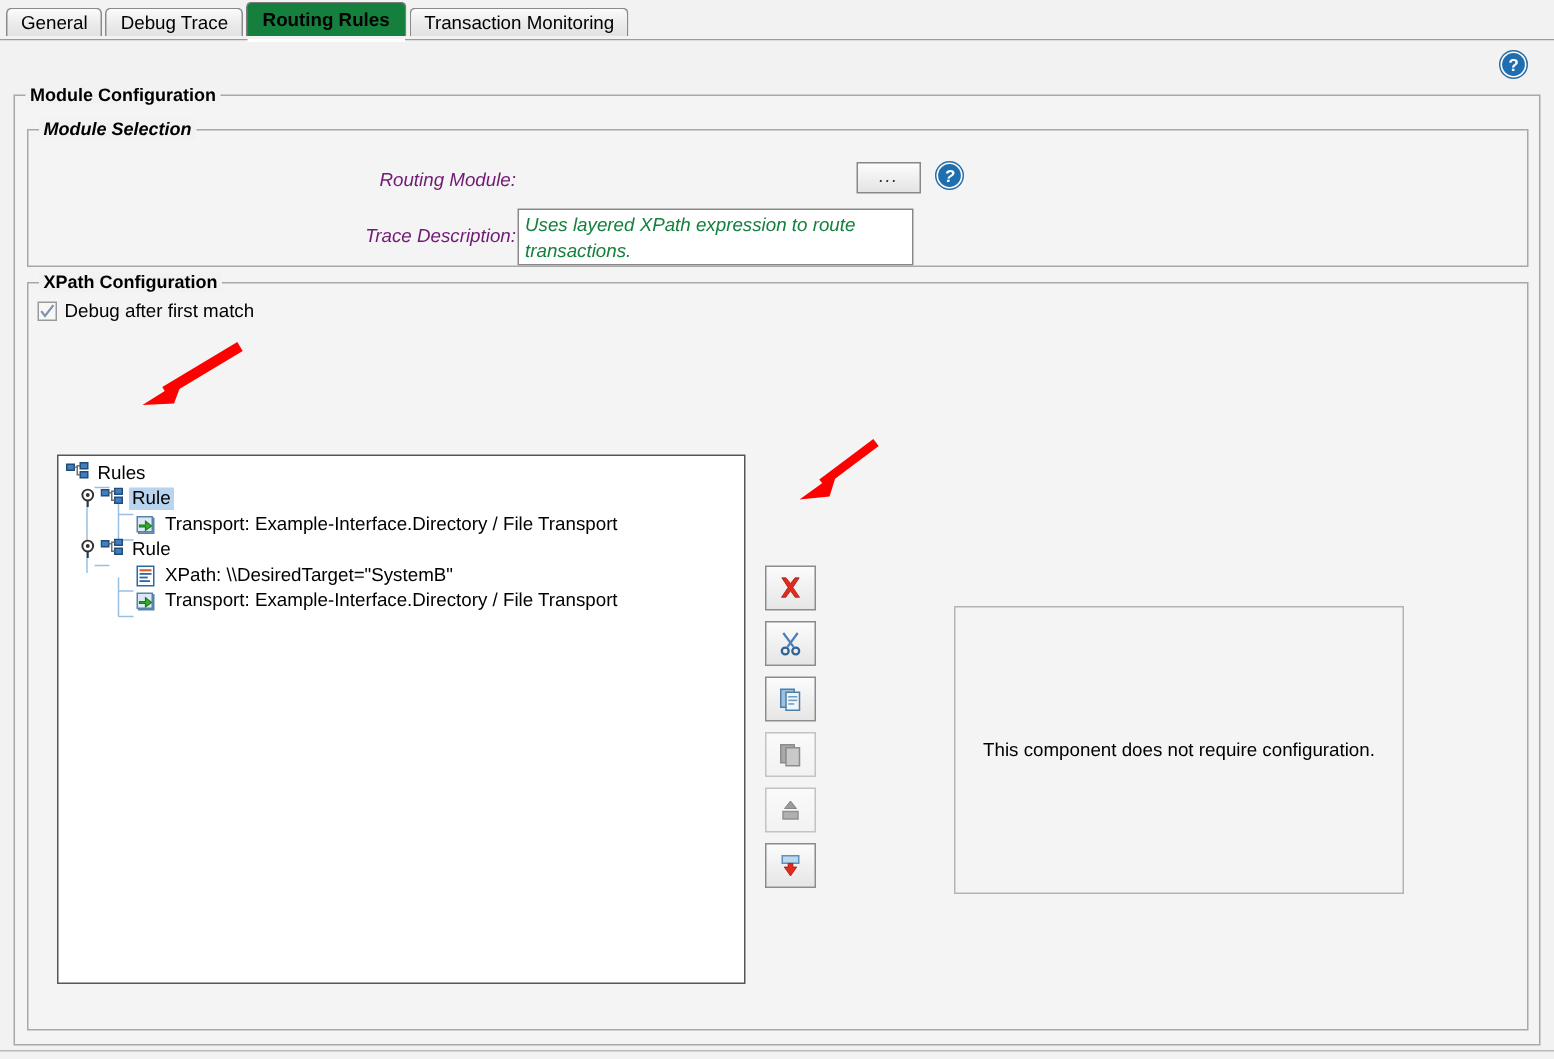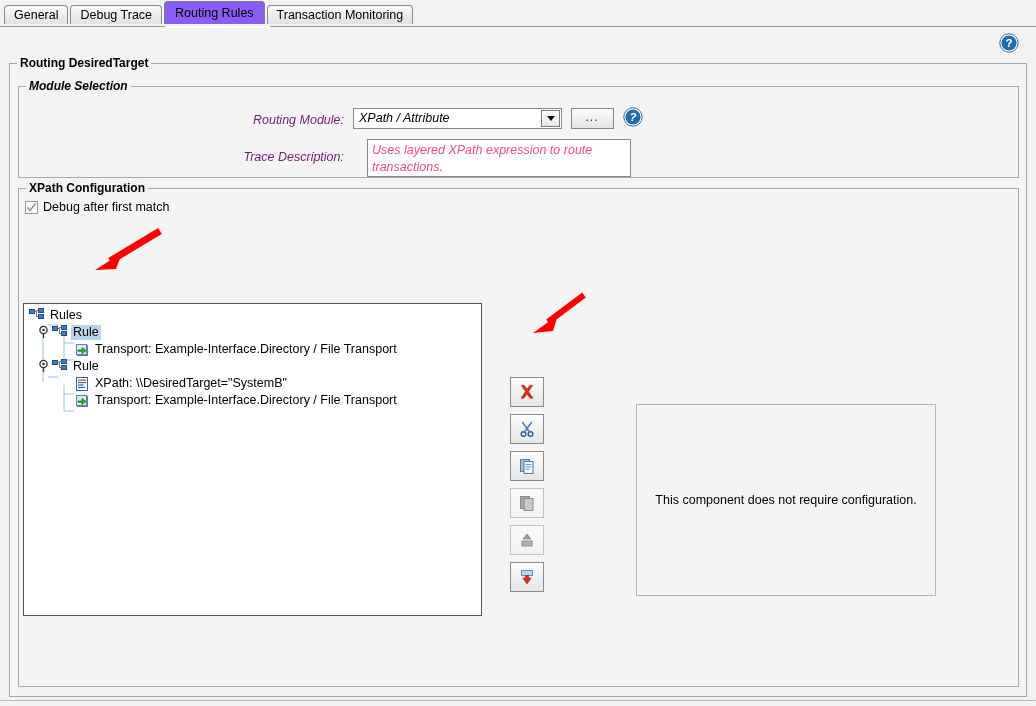--- a/index.html
+++ b/index.html
@@ -43,22 +43,22 @@
     font-size: 12.5px;
     color: #000;
     margin-right: 2px;
     position: relative;
     white-space: nowrap;
     box-sizing: border-box;
   }
   .tab.active {
     height: 23px;
     line-height: 22px;
-    font-weight: normal;
-    background: #8b5cf6;
+    font-weight: bold;
+    background: #15803d;
     border-color: #7d7d7d;
     z-index: 4;
     padding: 0 10px;
   }
   .tabline {
     position: absolute;
     left: 0; top: 26px;
     width: 1036px;
     height: 1px;
     background: #9a9a9a;
@@ -184,29 +184,29 @@
     color: #333;
     letter-spacing: 1px;
   }
   .help-inline {
     position: absolute;
     left: 604px; top: 20px;
   }
 
   .textarea-box {
     position: absolute;
-    left: 348px; top: 52px;
+    left: 326px; top: 52px;
     width: 264px; height: 38px;
     border: 1px solid #888;
     background: #fff;
     box-sizing: border-box;
     padding: 2px 4px;
     font-size: 12.5px;
     line-height: 17px;
-    color: #ec4899;
+    color: #15803d;
     overflow: hidden;
   }
 
   
   .checkrow {
     position: absolute;
     left: 6px; top: 10px;
     display: flex;
     align-items: center;
     height: 16px;
@@ -218,22 +218,22 @@
     box-sizing: border-box;
     position: relative;
     margin-right: 5px;
   }
   .chk svg { position: absolute; left: 0; top: 0; }
   .checkrow .txt { font-size: 12.5px; white-space: nowrap; }
 
   
   .tree-panel {
     position: absolute;
-    left: 4px; top: 114px;
-    width: 459px; height: 313px;
+    left: 19px; top: 114px;
+    width: 459px; height: 353px;
     background: #ffffff;
     border: 1px solid #555;
     box-sizing: border-box;
     overflow: hidden;
   }
   .tree-inner {
     position: relative;
     padding: 3px 0 0 0;
   }
   .tnode {
@@ -327,33 +327,27 @@
 
   <div class="help-top">
     <svg class="icon-help" viewBox="0 0 20 20">
       <circle cx="10" cy="10" r="9.2" fill="#ffffff" stroke="#2a6ea6" stroke-width="1"></circle>
       <circle cx="10" cy="10" r="7.6" fill="#1f6fb0"></circle>
       <text x="10" y="14.4" font-family="Liberation Sans, sans-serif" font-size="11.5" font-weight="bold" fill="#ffffff" text-anchor="middle">?</text>
     </svg>
   </div>
 
   <div class="groupbox" id="routing-config">
-    <div class="legend">Routing DesiredTarget</div>
+    <div class="legend">Module Configuration</div>
 
     <div class="groupbox" id="module-selection">
       <div class="legend">Module Selection</div>
 
       <div class="lbl" id="lbl-routing-module">Routing Module:</div>
 
-      <div class="combo">
-        <div class="value">XPath / Attribute</div>
-        <div class="arrowbtn">
-          <div class="caret"></div>
-        </div>
-      </div>
 
       <div class="dots-btn">...</div>
 
       <div class="help-inline">
         <svg class="icon-help" viewBox="0 0 20 20">
           <circle cx="10" cy="10" r="9.2" fill="#ffffff" stroke="#2a6ea6" stroke-width="1"></circle>
           <circle cx="10" cy="10" r="7.6" fill="#1f6fb0"></circle>
           <text x="10" y="14.4" font-family="Liberation Sans, sans-serif" font-size="11.5" font-weight="bold" fill="#ffffff" text-anchor="middle">?</text>
         </svg>
       </div>

